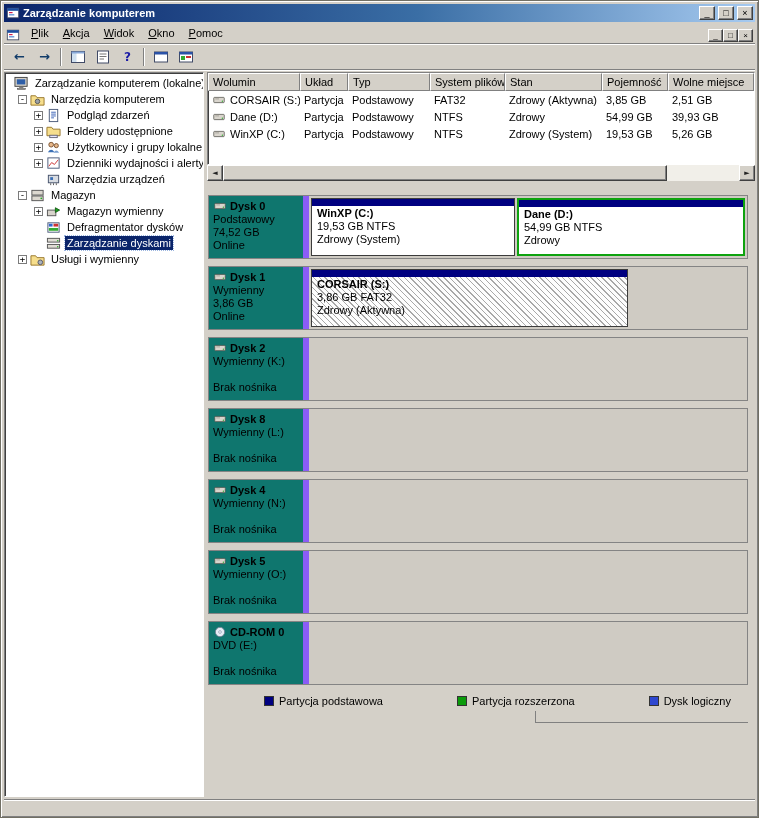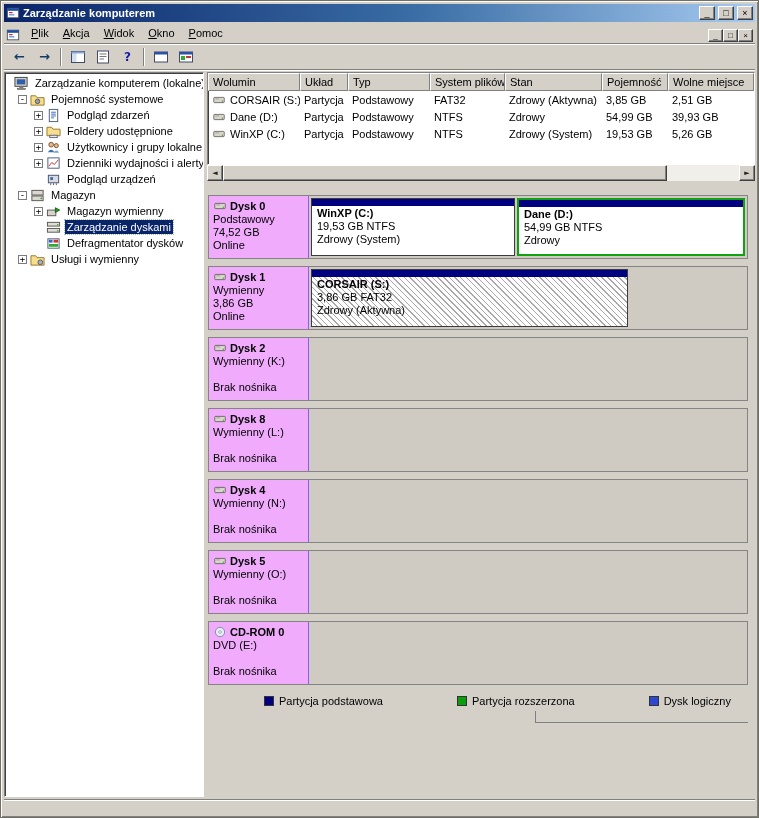--- a/index.html
+++ b/index.html
@@ -59,21 +59,21 @@
   .sbtn{flex:0 0 16px;height:16px;padding:0;background:#D4D0C8;border:1px solid;
     border-color:#fff #404040 #404040 #fff;box-shadow:inset -1px -1px 0 #808080;
     font-size:7px;line-height:13px;text-align:center;color:#222;font-family:"DejaVu Sans",sans-serif;}
   .strack{flex:1;position:relative;}
   .sthumb{position:absolute;left:0;top:0;width:86%;height:16px;background:#D4D0C8;border:1px solid;
     border-color:#fff #404040 #404040 #fff;box-shadow:inset -1px -1px 0 #808080;}
   .pane-gap{flex:0 0 7px;}
   
   .disk-pane{flex:1;position:relative;padding:7px 7px 0 1px;overflow:hidden;}
   .drow{display:flex;height:64px;margin-bottom:7px;border:1px solid #848484;background:#CFCBC3;}
-  .dinfo{flex:0 0 100px;border-right:1px solid #8b5cf6;background:#f0abfc;padding:2px 4px;}
+  .dinfo{flex:0 0 100px;border-right:6px solid #8b5cf6;background:#0f766e;padding:2px 4px;}
   .dname{display:flex;align-items:center;gap:3px;font-weight:bold;height:15px;}
   .dline{line-height:13px;height:13px;white-space:nowrap;}
   .dstrip{flex:1;display:flex;gap:2px;padding:2px;min-width:0;}
   .part{display:flex;flex-direction:column;border:1px solid #3c3c3c;background:#fff;min-width:0;}
   .stripe{flex:0 0 7px;background:#000080;}
   .pbody{flex:1;padding:1px 5px;line-height:13px;white-space:nowrap;overflow:hidden;}
   .ptitle{font-weight:bold;}
   .part.green{border:2px solid #0FA30F;}
   .part.hatch .pbody{background:repeating-linear-gradient(45deg,#fdfdfd 0px,#fdfdfd 3px,#a8a8a8 3px,#a8a8a8 4px);}
   
@@ -254,21 +254,21 @@
         <svg class="tic">
             <use href="#s-computer"></use>
           </svg>
         <span class="tlabel">Zarządzanie komputerem (lokalne)</span>
       </div>
       <div class="trow l1">
         <span class="exp">-</span>
         <svg class="tic">
             <use href="#s-folder-tools"></use>
           </svg>
-        <span class="tlabel">Pojemność systemowe</span>
+        <span class="tlabel">Narzędzia komputerem</span>
       </div>
       <div class="trow l2">
         <span class="exp">+</span>
         <svg class="tic">
             <use href="#s-events"></use>
           </svg>
         <span class="tlabel">Podgląd zdarzeń</span>
       </div>
       <div class="trow l2">
         <span class="exp">+</span>
@@ -289,49 +289,49 @@
         <svg class="tic">
             <use href="#s-perf"></use>
           </svg>
         <span class="tlabel">Dzienniki wydajności i alerty</span>
       </div>
       <div class="trow l2">
         <span class="expsp"></span>
         <svg class="tic">
             <use href="#s-devmgr"></use>
           </svg>
-        <span class="tlabel">Podgląd urządzeń</span>
+        <span class="tlabel">Narzędzia urządzeń</span>
       </div>
       <div class="trow l1">
         <span class="exp">-</span>
         <svg class="tic">
             <use href="#s-storage"></use>
           </svg>
         <span class="tlabel">Magazyn</span>
       </div>
       <div class="trow l2">
         <span class="exp">+</span>
         <svg class="tic">
             <use href="#s-removable"></use>
           </svg>
         <span class="tlabel">Magazyn wymienny</span>
       </div>
+      <div class="trow l2">
+        <span class="expsp"></span>
+        <svg class="tic">
+            <use href="#s-defrag"></use>
+          </svg>
+        <span class="tlabel">Defragmentator dysków</span>
+      </div>
       <div class="trow l2 selected">
         <span class="expsp"></span>
         <svg class="tic">
             <use href="#s-diskmgmt"></use>
           </svg>
         <span class="tlabel">Zarządzanie dyskami</span>
-      </div>
-      <div class="trow l2">
-        <span class="expsp"></span>
-        <svg class="tic">
-            <use href="#s-defrag"></use>
-          </svg>
-        <span class="tlabel">Defragmentator dysków</span>
       </div>
       <div class="trow l1">
         <span class="exp">+</span>
         <svg class="tic">
             <use href="#s-services"></use>
           </svg>
         <span class="tlabel">Usługi i wymienny</span>
       </div>
     </div>
 

